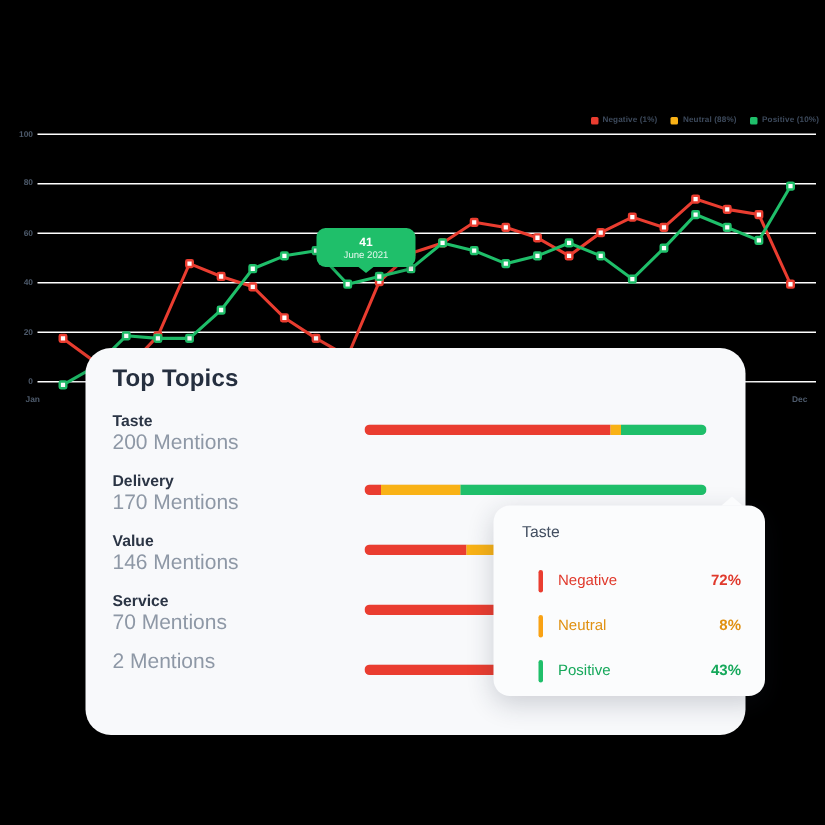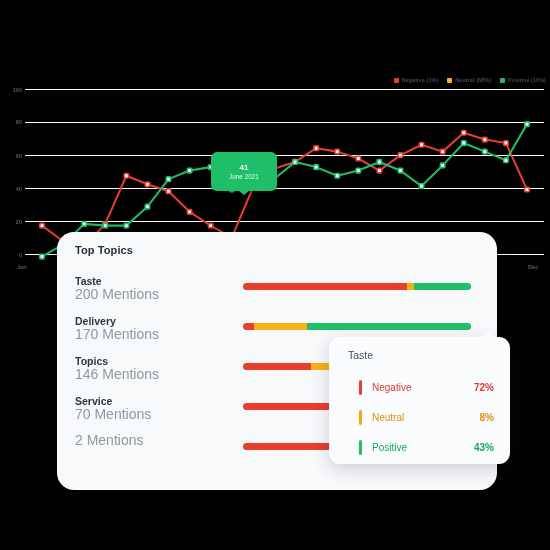--- a/index.html
+++ b/index.html
@@ -95,21 +95,21 @@
   }
   #xtick-start { left: 17px; }
   #xtick-end { left: 528px; }
 
   
   #chart-tooltip {
     position: absolute;
     left: 211px;
     top: 152px;
     width: 66px;
-    height: 39px;
+    height: 26px;
     background: #1fbf6a;
     border-radius: 6px;
     display: flex;
     flex-direction: column;
     align-items: center;
     justify-content: center;
     gap: 1px;
     box-shadow: 0 2px 5px rgba(0,0,0,.25);
   }
   #chart-tooltip .tt-value {
@@ -140,21 +140,21 @@
     width: 440px;
     height: 258px;
     background: #f8f9fb;
     border-radius: 17px;
     box-shadow: 0 6px 22px rgba(0,0,0,.30);
   }
   #topics-title {
     position: absolute;
     left: 18px;
     top: 12px;
-    font-size: 11px;
+    font-size: 16px;
     font-weight: bold;
     color: #252f3f;
     letter-spacing: .1px;
   }
   #topics-list {
     position: absolute;
     left: 0;
     top: 38px;
     right: 0;
   }
@@ -379,21 +379,21 @@
             <div class="topic-mentions">170 Mentions</div>
           </div>
           <div class="topic-bar">
             <div class="seg seg-neg" style="width: 5%;"></div>
             <div class="seg seg-neu" style="width: 23%;"></div>
             <div class="seg seg-pos" style="width: 72%;"></div>
           </div>
         </div>
         <div class="topic-row">
           <div class="topic-text">
-            <div class="topic-name">Topics</div>
+            <div class="topic-name">Value</div>
             <div class="topic-mentions">146 Mentions</div>
           </div>
           <div class="topic-bar">
             <div class="seg seg-neg" style="width: 30%;"></div>
             <div class="seg seg-neu" style="width: 17%;"></div>
             <div class="seg seg-pos" style="width: 53%;"></div>
           </div>
         </div>
         <div class="topic-row">
           <div class="topic-text">

